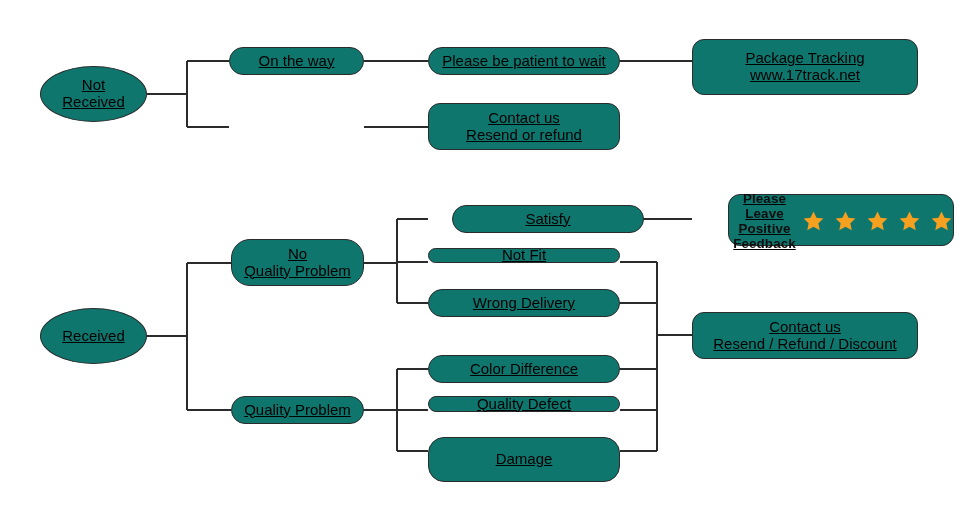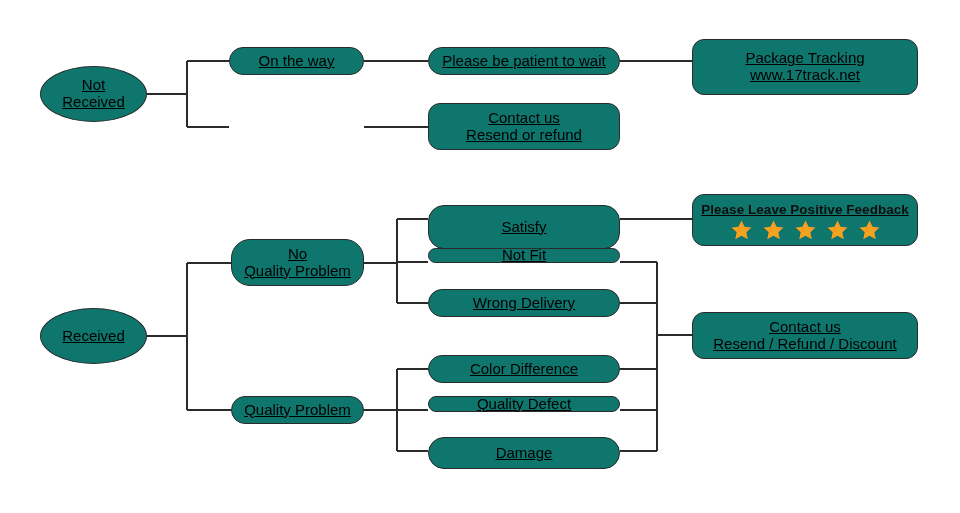--- a/index.html
+++ b/index.html
@@ -44,24 +44,25 @@
     border-radius: 16px;
   }
   .rounded {
     border-radius: 12px;
   }
   .ellipse {
     border-radius: 50%;
   }
   .t15 { font-size: 15px; }
   .feedback-node {
-    flex-direction: column;
+    flex-direction: row;
     justify-content: center;
     gap: 2px;
     padding-top: 2px;
+    margin-left: 36px;
   }
   .feedback-label {
     font-size: 13.4px;
     font-weight: 600;
     letter-spacing: 0.1px;
     color: #0d0d0d;
   }
   .stars {
     display: flex;
     gap: 9px;
@@ -131,31 +132,31 @@
   <div class="node rounded t15" style="left:692px; top:39px; width:226px; height:56px;">Package Tracking
 www.17track.net</div>
 
   <div class="node ellipse t15" style="left:40px; top:308px; width:107px; height:56px;">Received</div>
 
   <div class="node rounded t15" style="left:231px; top:239px; width:133px; height:47px;border-radius:19px;">No
 Quality Problem</div>
 
   <div class="node pill t15" style="left:231px; top:396px; width:133px; height:28px;">Quality Problem</div>
 
-  <div class="node pill t15" style="left:428px; top:205px; width:192px; height:44px;">Satisfy</div>
+  <div class="node pill t15" style="left:452px; top:205px; width:192px; height:28px;">Satisfy</div>
 
   <div class="node pill t15" style="left:428px; top:248px; width:192px; height:15px;">Not Fit</div>
 
   <div class="node pill t15" style="left:428px; top:289px; width:192px; height:28px;text-align:center;">Wrong Delivery</div>
 
   <div class="node pill t15" style="left:428px; top:355px; width:192px; height:28px;">Color Difference</div>
 
   <div class="node pill t15" style="left:428px; top:396px; width:192px; height:16px;">Quality Defect</div>
 
-  <div class="node pill t15" style="left:428px; top:437px; width:192px; height:32px;">Damage</div>
+  <div class="node pill t15" style="left:428px; top:437px; width:192px; height:45px;">Damage</div>
 
   <div class="node rounded feedback-node" style="left:692px; top:194px; width:226px; height:52px;">
     <div class="feedback-label">Please Leave Positive Feedback</div>
     <div class="stars">
       <svg class="star" width="23" height="22" viewBox="0 0 24 24" aria-hidden="true">
         <path fill="#F5A01E" d="M12 1.6 L15.3 8.5 L22.8 9.4 L17.3 14.5 L18.8 22 L12 18.3 L5.2 22 L6.7 14.5 L1.2 9.4 L8.7 8.5 Z"></path>
       </svg>
       <svg class="star" width="23" height="22" viewBox="0 0 24 24" aria-hidden="true">
         <path fill="#F5A01E" d="M12 1.6 L15.3 8.5 L22.8 9.4 L17.3 14.5 L18.8 22 L12 18.3 L5.2 22 L6.7 14.5 L1.2 9.4 L8.7 8.5 Z"></path>
       </svg>

